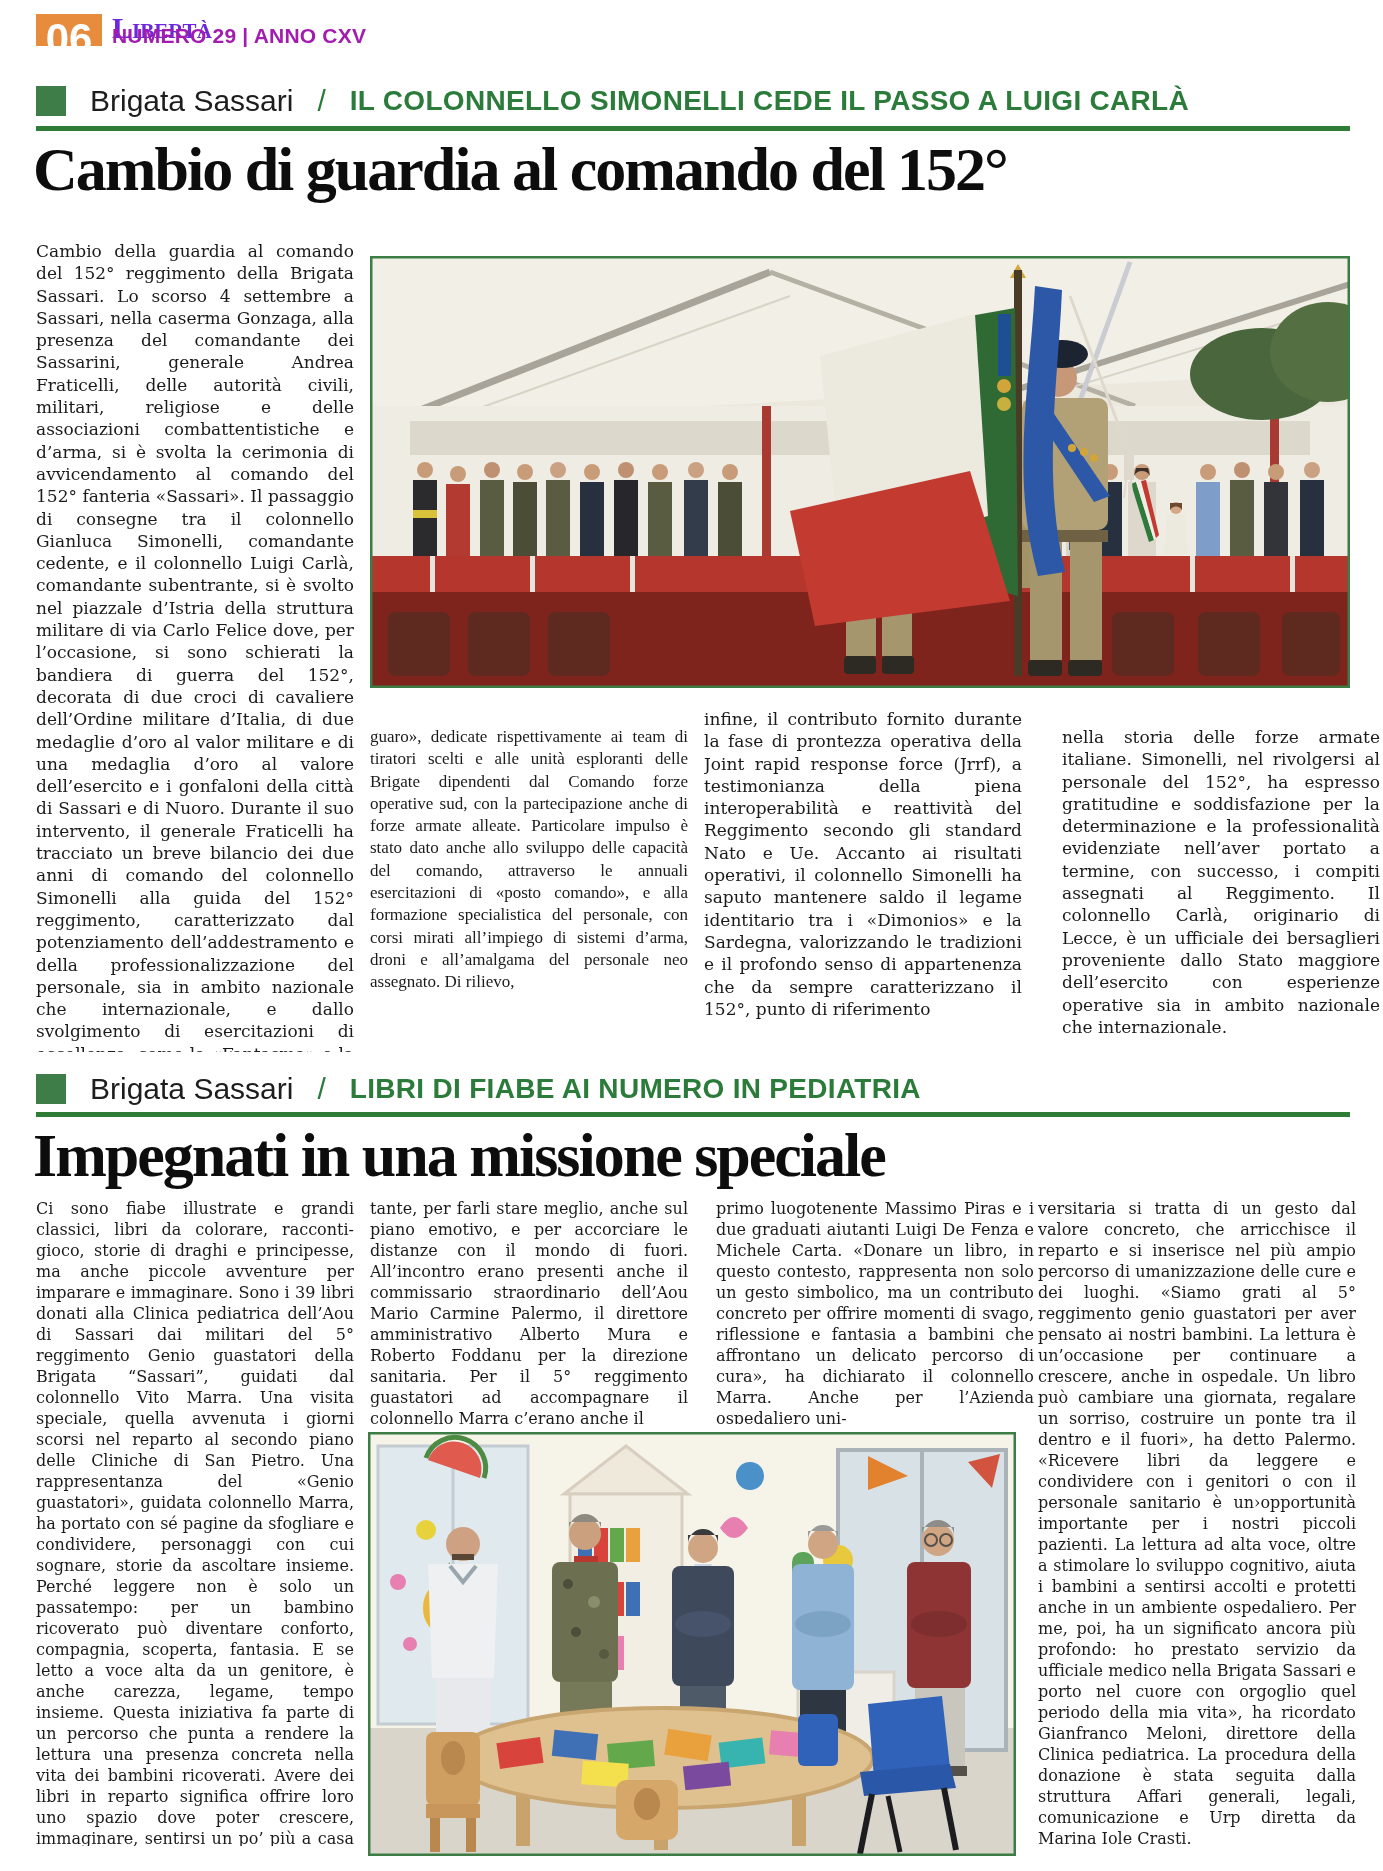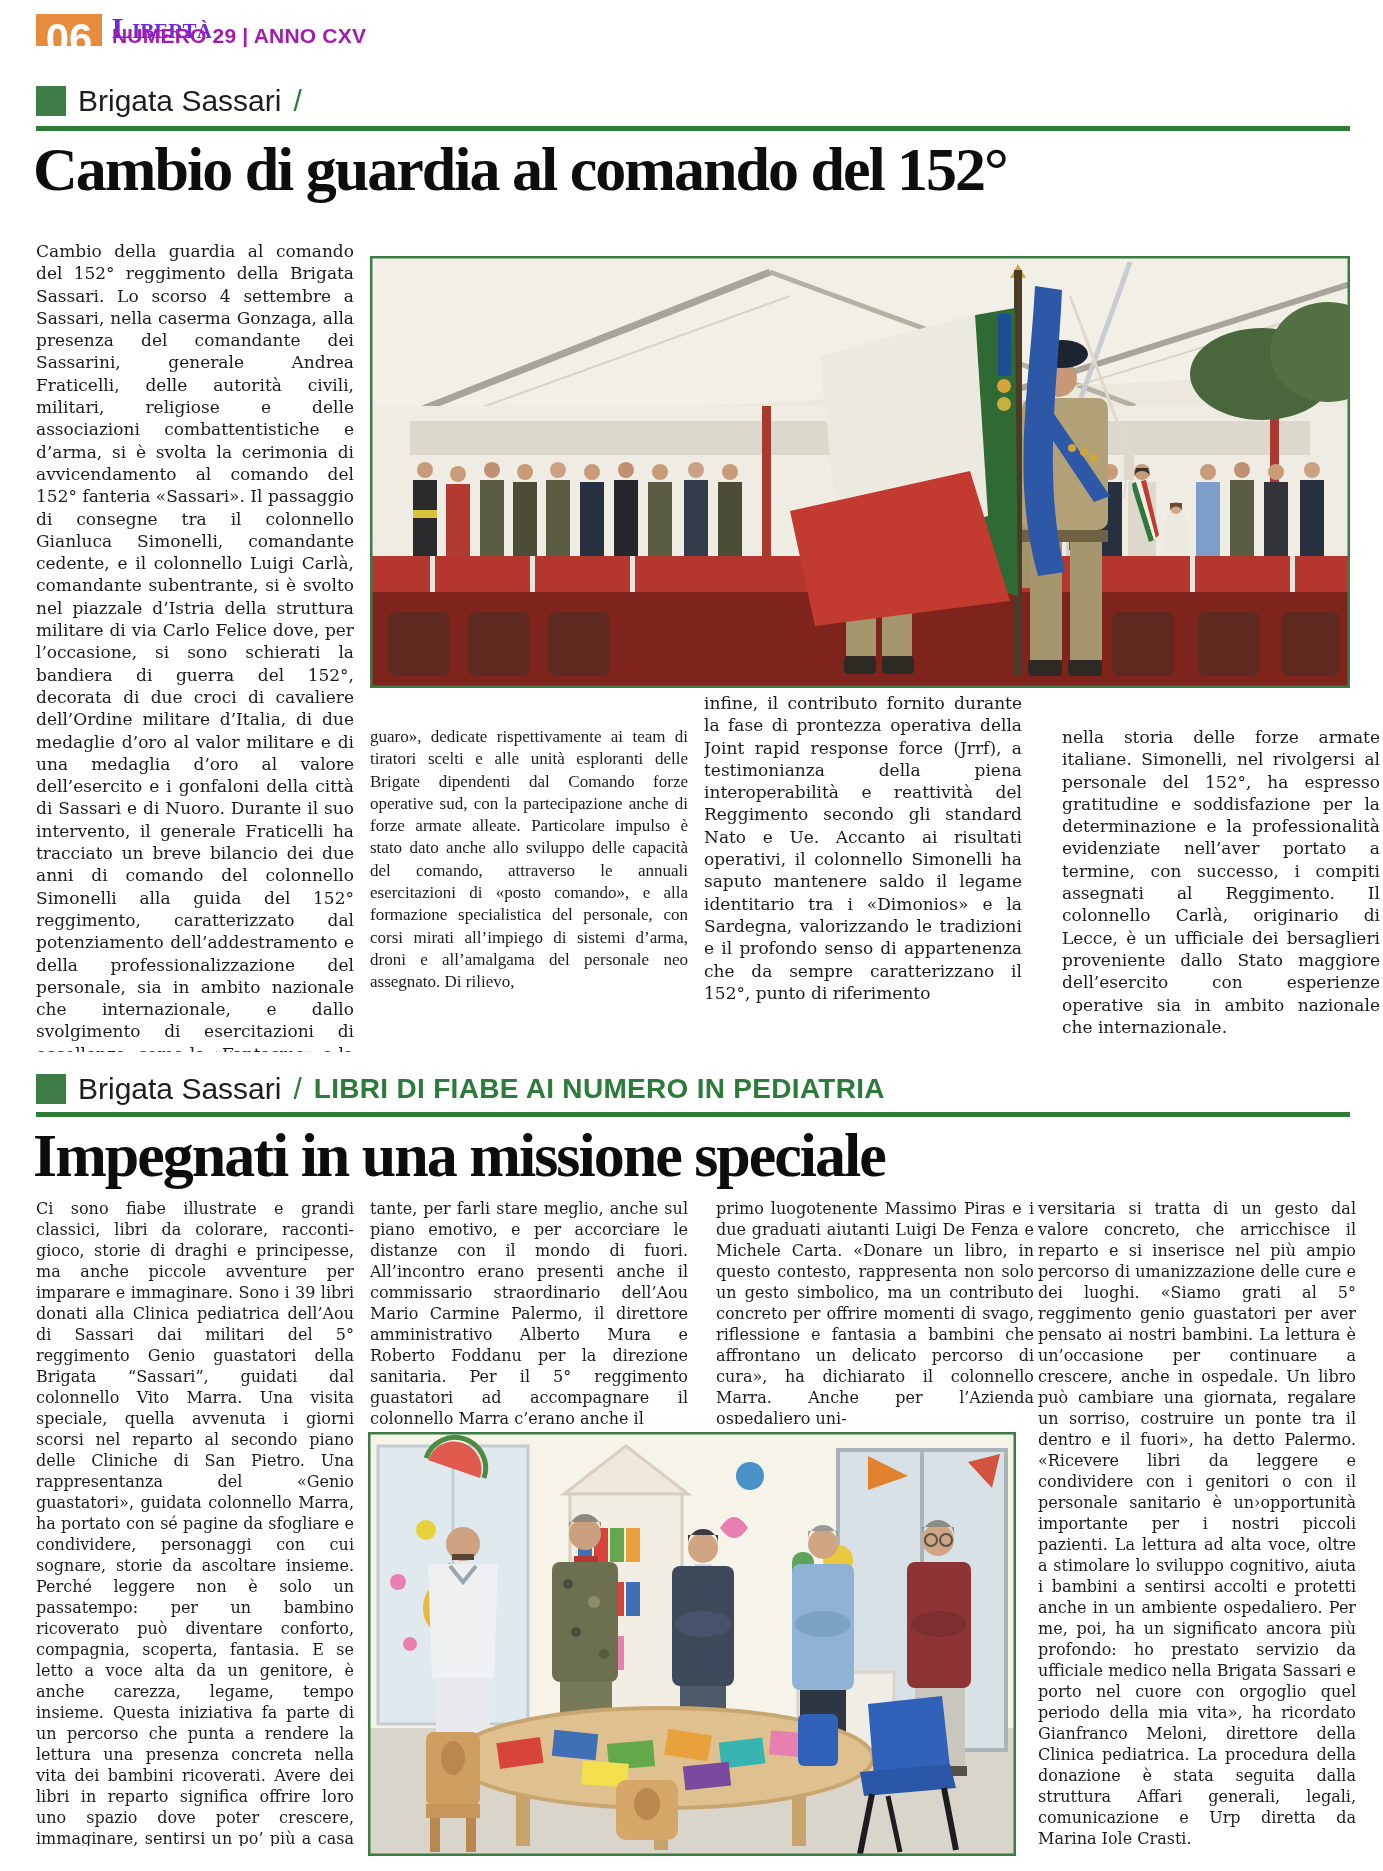--- a/index.html
+++ b/index.html
@@ -7,40 +7,40 @@
         font-family:"Liberation Sans",sans-serif;overflow:hidden;}
   
   .pagenum{position:absolute;left:36px;top:14px;width:66px;height:32px;background:#e78b3c;
            color:#fff;font-weight:bold;font-size:42px;line-height:50px;text-align:center;
            font-family:"Liberation Sans",sans-serif;}
   .masthead{position:absolute;left:112px;top:13px;font-family:"Liberation Serif",serif;
             font-variant:small-caps;font-weight:bold;font-size:30px;color:#6d28d9;line-height:30px;}
   .edition{position:absolute;left:112px;top:24px;font-weight:bold;font-size:21px;color:#a21caf;
            letter-spacing:.2px;}
   
-  .kicker{position:absolute;left:36px;height:34px;display:flex;align-items:center;gap:12px;white-space:nowrap;}
+  .kicker{position:absolute;left:36px;height:34px;display:flex;align-items:center;gap:24px;white-space:nowrap;}
   .k1{top:84px;} .k2{top:1072px;}
   .ksq{width:30px;height:30px;background:#3e7d48;flex:0 0 auto;}
   .ksec{font-size:30px;color:#1d1d1d;font-family:"Liberation Sans",sans-serif;}
   .ksep{font-size:30px;color:#2b7b3a;}
   .ktitle{font-size:28px;font-weight:bold;color:#2b7b3a;letter-spacing:.3px;}
   .rule{position:absolute;left:36px;width:1314px;height:5px;background:#2e7c35;}
   .r1{top:126px;} .r2{top:1112px;}
   .headline{position:absolute;left:33px;width:1320px;margin:0;font-family:"Liberation Serif",serif;
             font-weight:bold;color:#0d0d0d;font-size:62px;line-height:66px;letter-spacing:-2px;
             white-space:nowrap;}
   .h1{top:136px;} .h2{top:1122px;}
   
   .bodycol{position:absolute;width:318px;text-align:justify;color:#1b1b1b;
            font-family:"DejaVu Serif",serif;overflow:hidden;}
   .art1 .bodycol{font-size:17px;line-height:22.3px;}
   .art2 .bodycol{font-size:16px;line-height:21px;}
   .a1c1{left:36px;top:240px;height:812px;}
   .a1c2{left:370px;top:726px;height:340px;font-family:Liberation Serif, serif;}
-  .a1c3{left:704px;top:692px;height:340px;}
+  .a1c3{left:704px;top:708px;height:340px;}
   .a1c4{left:1062px;top:726px;height:340px;}
   .a2c1{left:36px;top:1198px;height:648px;}
   .a2c2{left:370px;top:1198px;height:226px;}
   .a2c3{left:716px;top:1198px;height:226px;}
   .a2c4{left:1038px;top:1198px;height:660px;}
   
   .photo{position:absolute;display:block;}
   .p1{left:370px;top:256px;}
   .p2{left:368px;top:1432px;}
 </style>
@@ -53,20 +53,21 @@
     <div class="pagenum">06</div>
     <div class="masthead">Libertà</div>
     <div class="edition">NUMERO 29 | ANNO CXV</div>
   </div>
 
   <section class="art1">
     <div class="kicker k1">
       <span class="ksq"></span>
       <span class="ksec">Brigata Sassari</span>
       <span class="ksep">/</span>
+      <span class="ktitle">IL COLONNELLO SIMONELLI CEDE IL PASSO A LUIGI CARLÀ</span>
     </div>
     <div class="rule r1"></div>
     <h1 class="headline h1">Cambio di guardia al comando del 152°</h1>
 
     <div class="bodycol a1c1">Cambio della guardia al comando del 152° reggimento della Brigata Sassari. Lo scorso 4 settembre a Sassari, nella caserma Gonzaga, alla presenza del comandante dei Sassarini, generale Andrea Fraticelli, delle autorità civili, militari, religiose e delle associazioni combattentistiche e d’arma, si è svolta la cerimonia di avvicendamento al comando del 152° fanteria «Sassari». Il passaggio di consegne tra il colonnello Gianluca Simonelli, comandante cedente, e il colonnello Luigi Carlà, comandante subentrante, si è svolto nel piazzale d’Istria della struttura militare di via Carlo Felice dove, per l’occasione, si sono schierati la bandiera di guerra del 152°, decorata di due croci di cavaliere dell’Ordine militare d’Italia, di due medaglie d’oro al valor militare e di una medaglia d’oro al valore dell’esercito e i gonfaloni della città di Sassari e di Nuoro. Durante il suo intervento, il generale Fraticelli ha tracciato un breve bilancio dei due anni di comando del colonnello Simonelli alla guida del 152° reggimento, caratterizzato dal potenziamento dell’addestramento e della professionalizzazione del personale, sia in ambito nazionale che internazionale, e dallo svolgimento di esercitazioni di eccellenza, come la «Fantasma» e la «Gia-</div>
 
     <svg class="photo p1" width="980" height="432" viewBox="0 0 980 432" role="img">
       <g>
         <rect x="0" y="0" width="980" height="175" fill="#ece8dd"></rect>
         <polygon points="0,0 980,0 980,115 0,168" fill="#f2efe6"></polygon>

